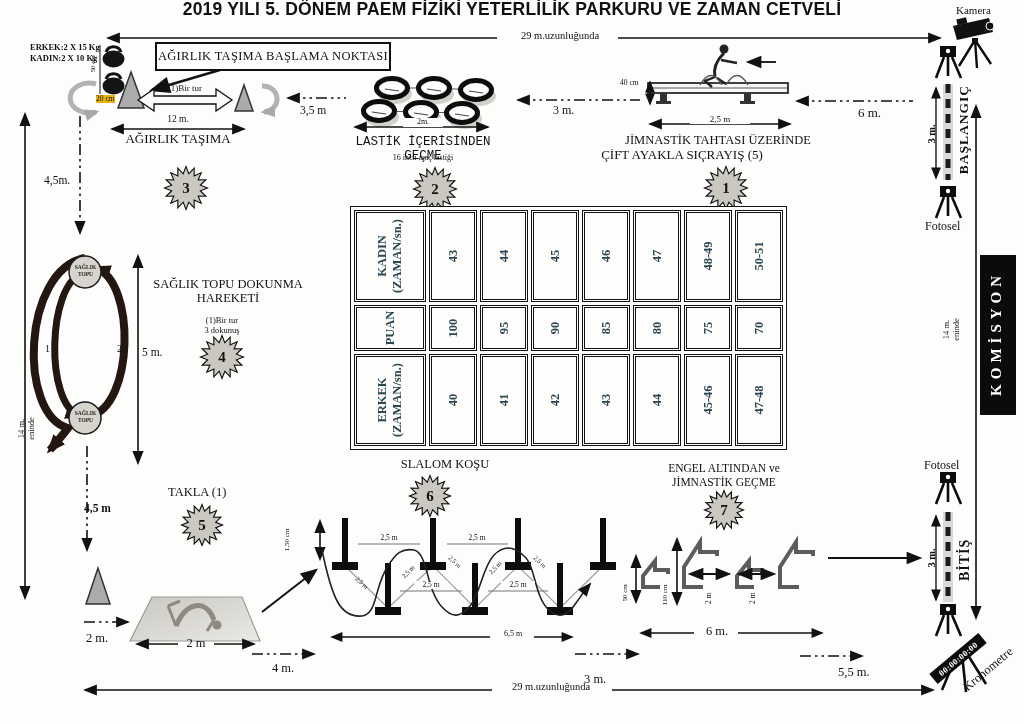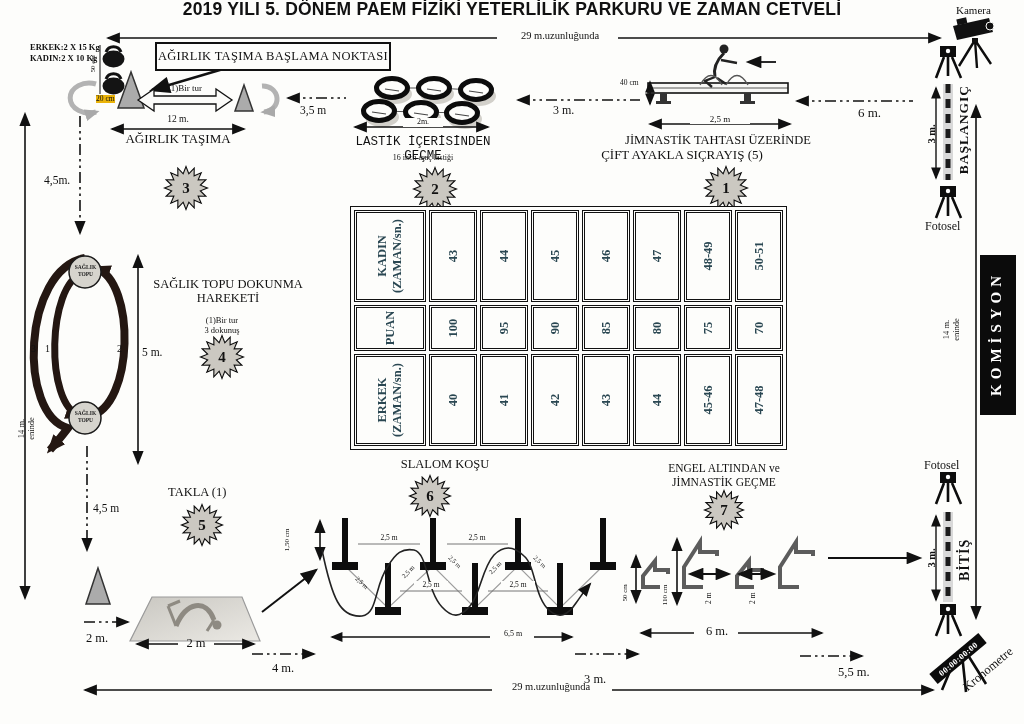--- a/index.html
+++ b/index.html
@@ -290,21 +290,21 @@
   <div class="balllbl" style="left:67px;top:410px;width:37px;">SAĞLIK
 TOPU</div>
   <div class="lbl c" style="left:143px;top:277px;width:170px;font-size:12.5px;">SAĞLIK TOPU DOKUNMA
 HAREKETİ</div>
   <div class="lbl c" style="left:192px;top:316px;width:60px;font-size:8.5px;">(1)Bir tur</div>
   <div class="lbl c" style="left:192px;top:326px;width:60px;font-size:8.5px;">3 dokunuş</div>
   <div class="lbl" style="left:142px;top:346px;font-size:11.5px;">5 m.</div>
   <div class="lbl" style="left:31px;top:343px;font-size:10px;">3</div>
   <div class="lbl" style="left:45px;top:343px;font-size:10px;">1</div>
   <div class="lbl" style="left:117px;top:343px;font-size:10px;">2</div>
-  <div class="lbl" style="left:93px;top:502px;font-size:11.5px;">4,5 m</div>
+  <div class="lbl" style="left:84px;top:502px;font-size:11.5px;font-weight:bold;">4,5 m</div>
 
   <div class="lbl" style="left:168px;top:485px;font-size:12.5px;">TAKLA (1)</div>
   <div class="lbl c" style="left:72px;top:631px;width:50px;font-size:12.5px;">2 m.</div>
   <div class="lbl c" style="left:176px;top:636px;width:40px;font-size:12.5px;">2 m</div>
   <div class="lbl c" style="left:258px;top:661px;width:50px;font-size:12.5px;">4 m.</div>
 
   <div class="lbl c" style="left:385px;top:457px;width:120px;font-size:12.5px;">SLALOM KOŞU</div>
   <div class="lbl c rot" style="left:268px;top:536px;width:40px;font-size:7px;">1,50 cm</div>
   <div class="lbl c" style="left:372px;top:534px;width:34px;font-size:7.5px;background:#fdfdfb;">2,5 m</div>
   <div class="lbl c" style="left:460px;top:534px;width:34px;font-size:7.5px;background:#fdfdfb;">2,5 m</div>

